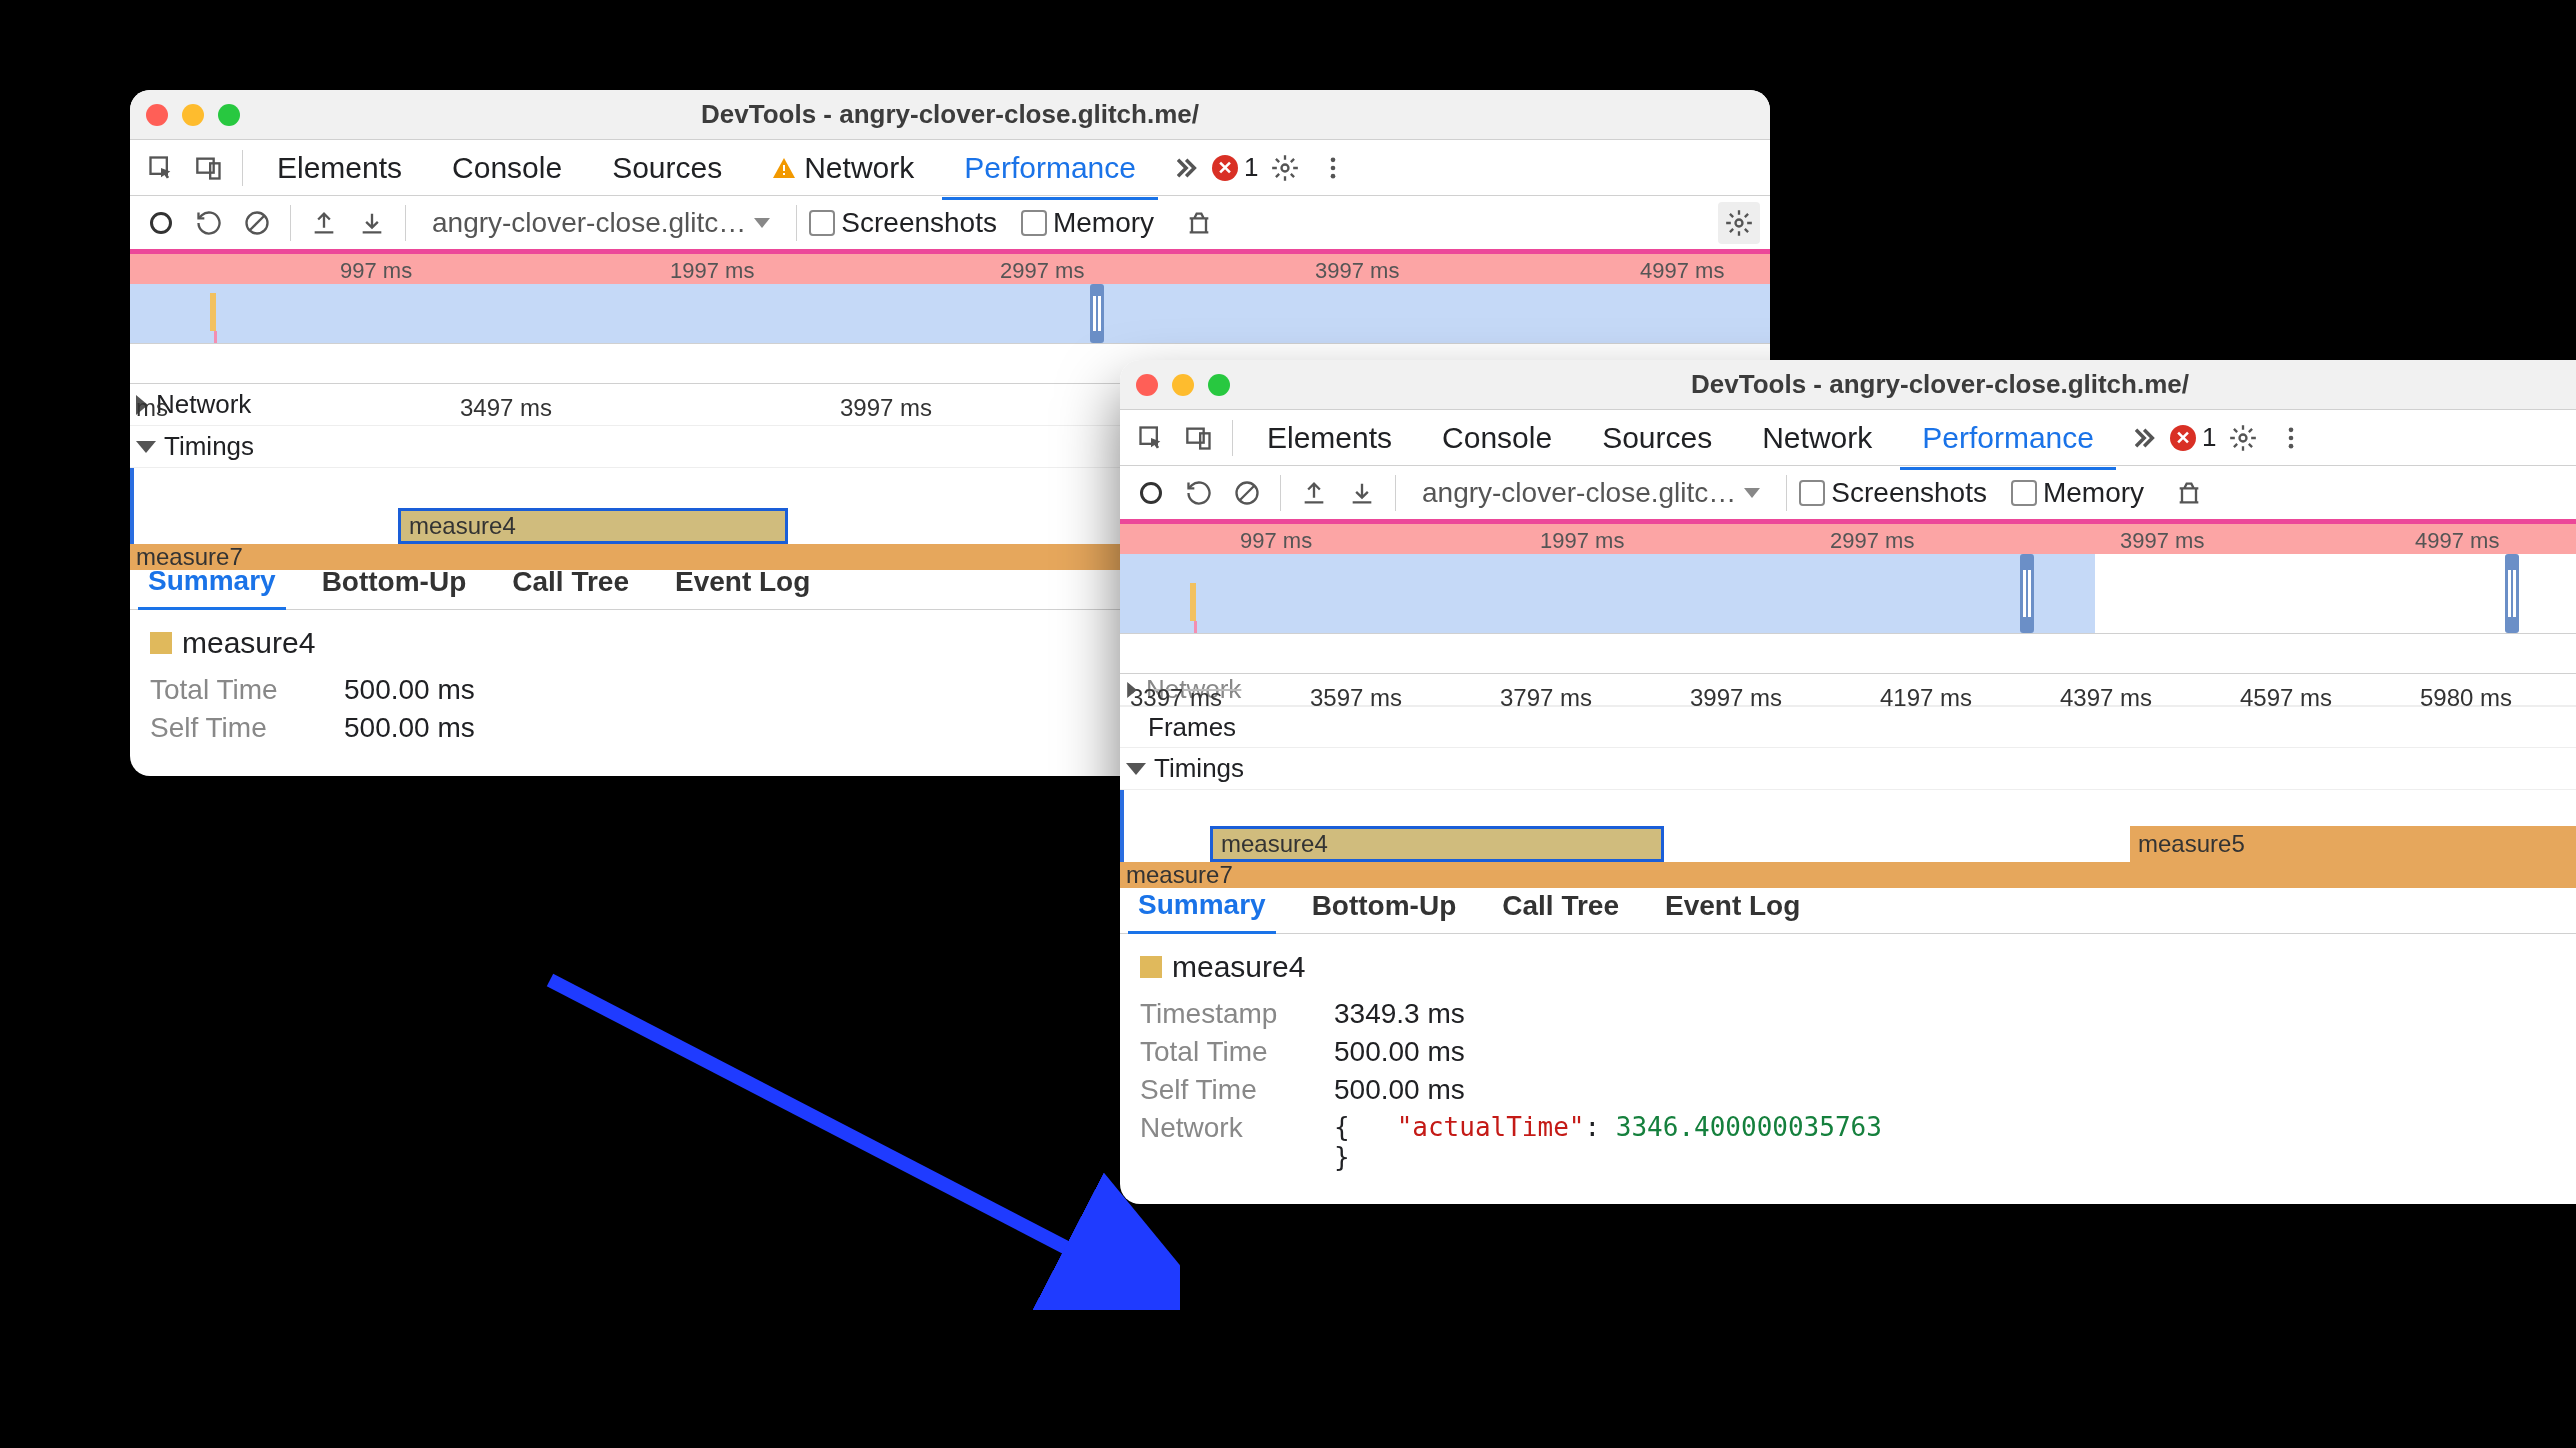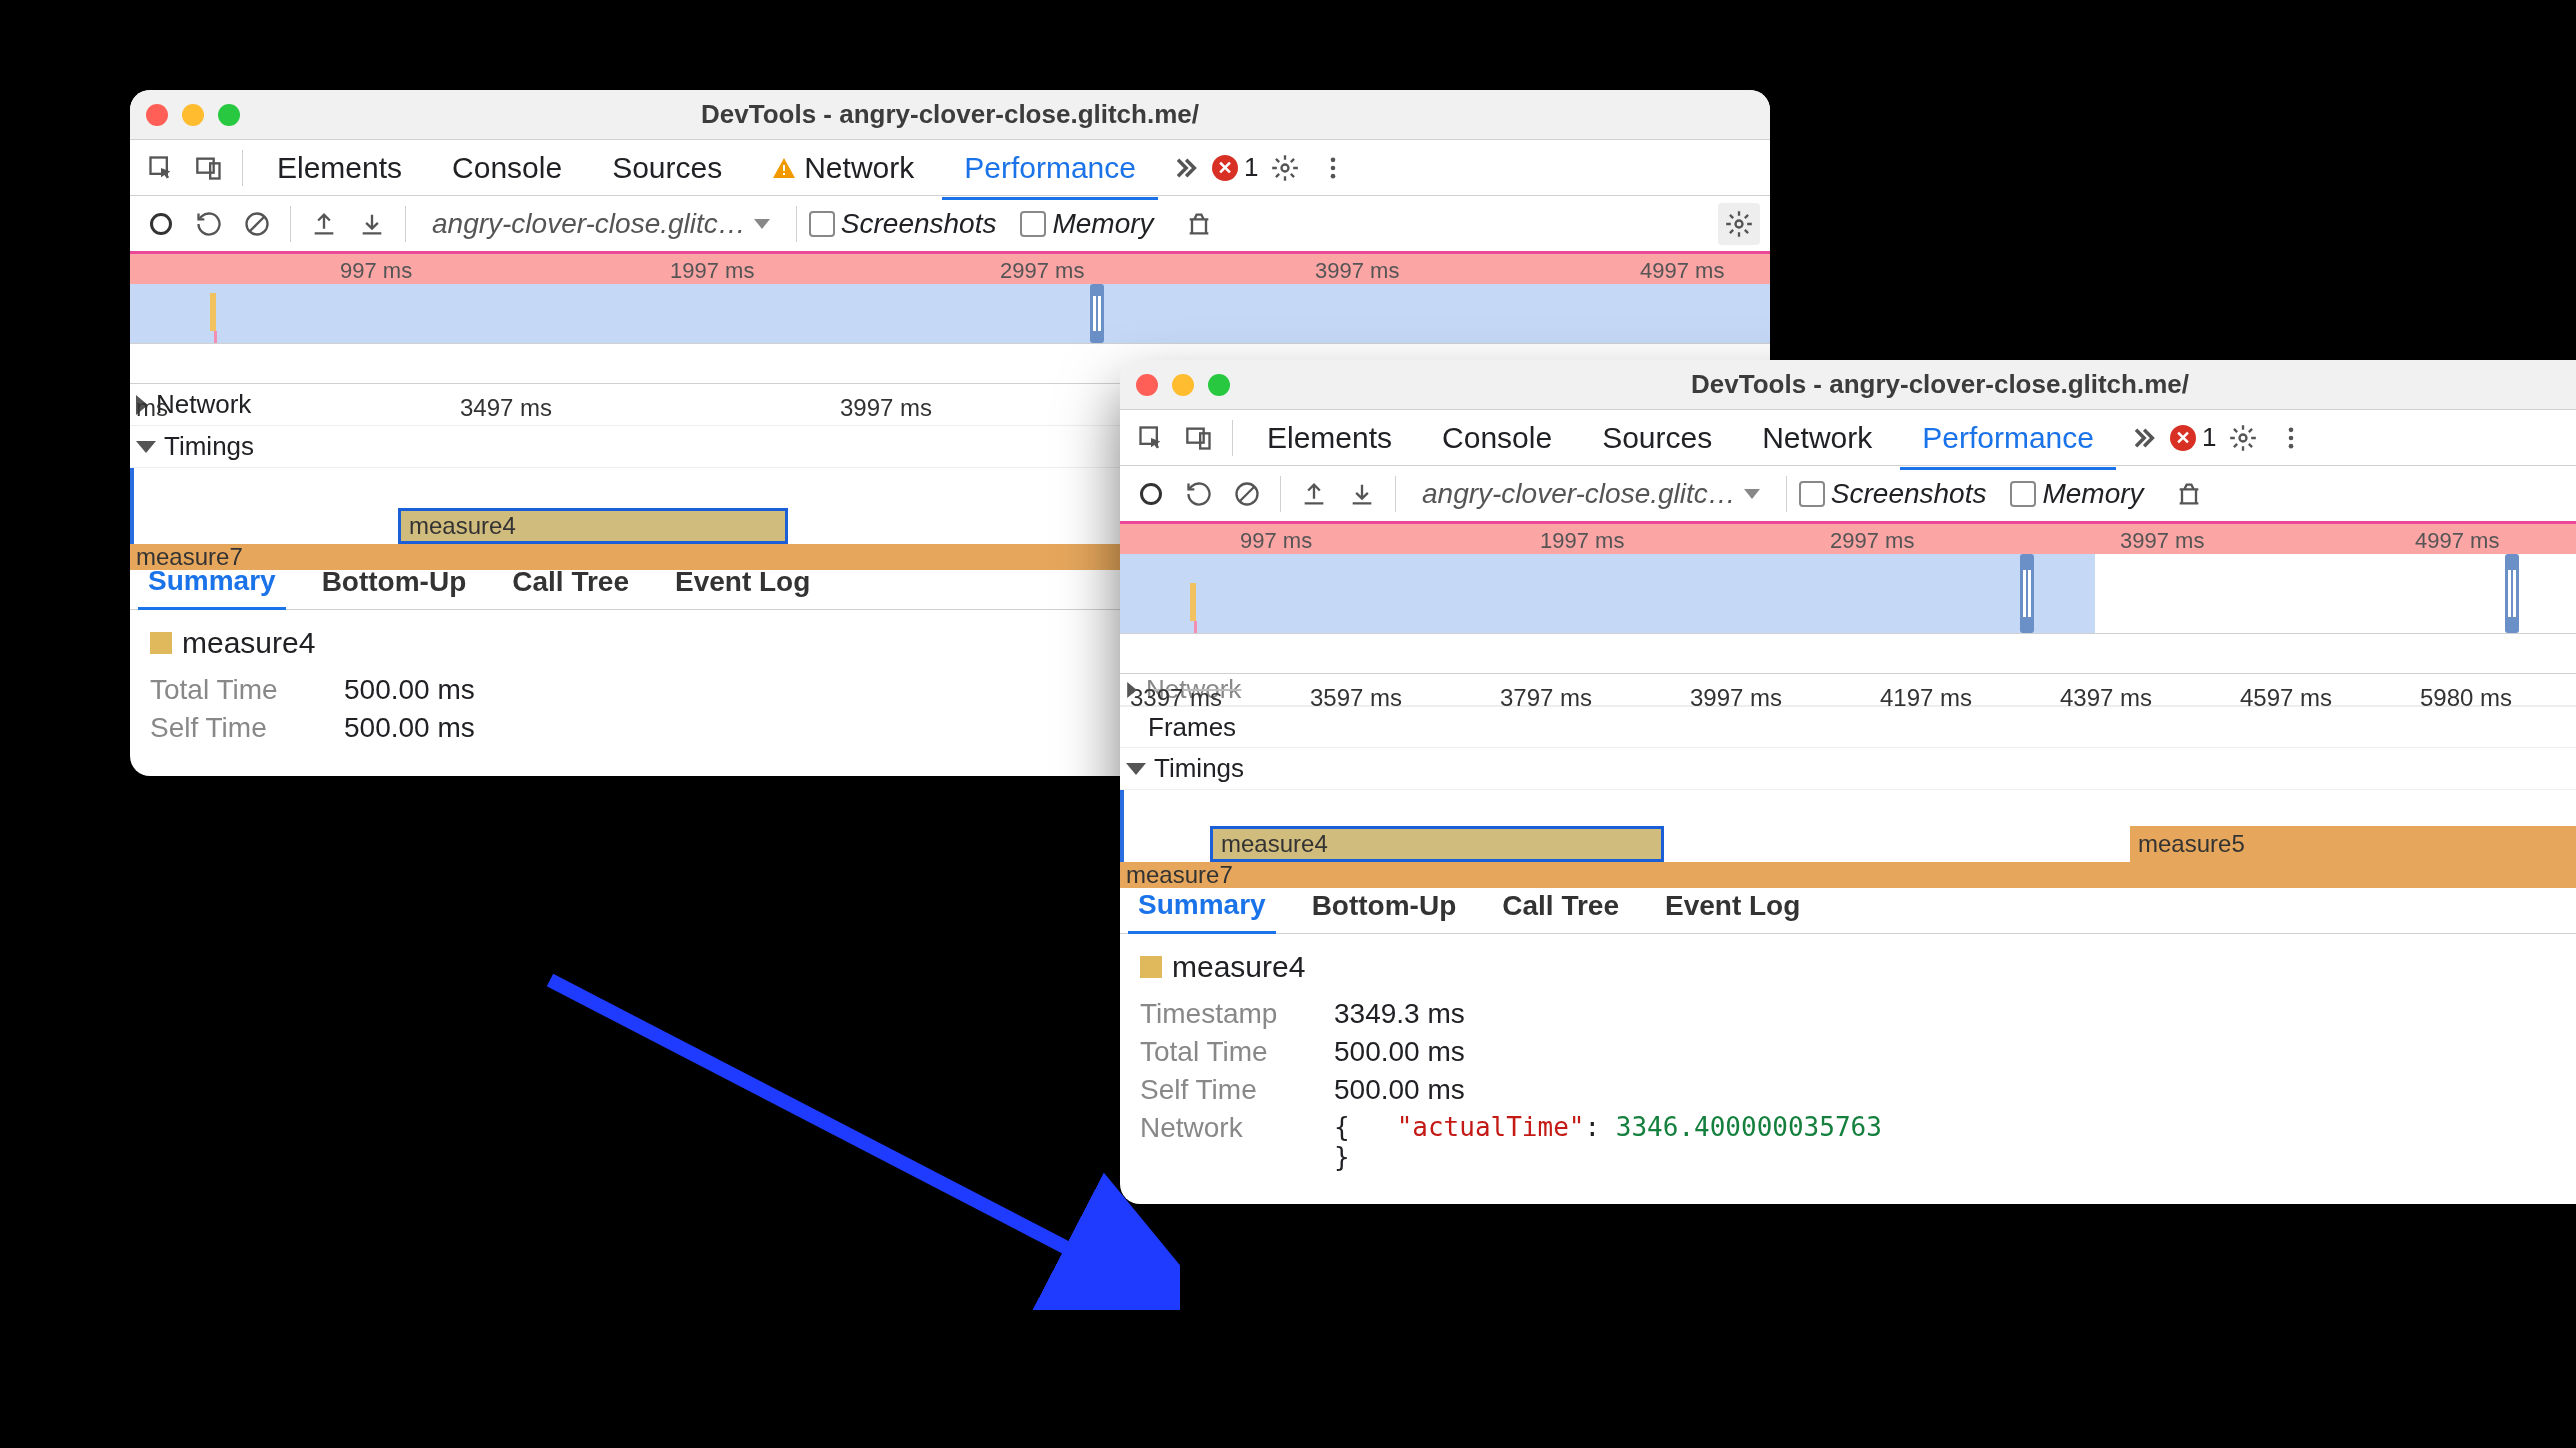--- a/index.html
+++ b/index.html
@@ -28,21 +28,21 @@
   .iconbtn { width: 42px; height: 42px; display: flex; align-items: center; justify-content: center; color: #555; }
   .iconbtn svg { width: 28px; height: 28px; }
   .vdiv { width: 1px; height: 36px; background: #d0d0d0; margin: 0 6px; }
   .tab { padding: 12px 22px; font-size: 30px; color: #202124; display: flex; align-items: center; gap: 8px; }
   .tab.active { color: #1a73e8; border-bottom: 3px solid #1a73e8; margin-bottom: -3px; }
   .warnico { width: 24px; height: 24px; }
   .badge-err { display: flex; align-items: center; gap: 6px; font-size: 26px; }
   .badge-err .x { width: 26px; height: 26px; border-radius: 50%; background: #d93025; color: #fff; display: flex; align-items: center; justify-content: center; font-size: 18px; font-weight: 700; }
 
   
-  .toolbar { height: 58px; display: flex; align-items: center; border-bottom: 3px solid #ec4899; padding: 0 10px; gap: 6px; font-style: italic; }
+  .toolbar { height: 58px; display: flex; align-items: center; border-bottom: 5px solid #ec4899; padding: 0 10px; gap: 6px; }
   .rec { width: 22px; height: 22px; border: 3px solid #333; border-radius: 50%; }
   .dropdown { padding: 4px 14px; color: #555; font-size: 28px; display: flex; align-items: center; gap: 8px; }
   .dropdown .caret { border-left: 8px solid transparent; border-right: 8px solid transparent; border-top: 10px solid #888; }
   .chk { width: 26px; height: 26px; border: 2px solid #888; border-radius: 4px; }
   .chklbl { font-size: 28px; margin-right: 18px; }
   .spacer { flex: 1; }
 
   
   .overview { height: 90px; position: relative; border-bottom: 1px solid #d0d0d0; background: #fca5a5; }
   .ov-shade { position: absolute; top: 30px; bottom: 0; background: #c5d9f7; }

